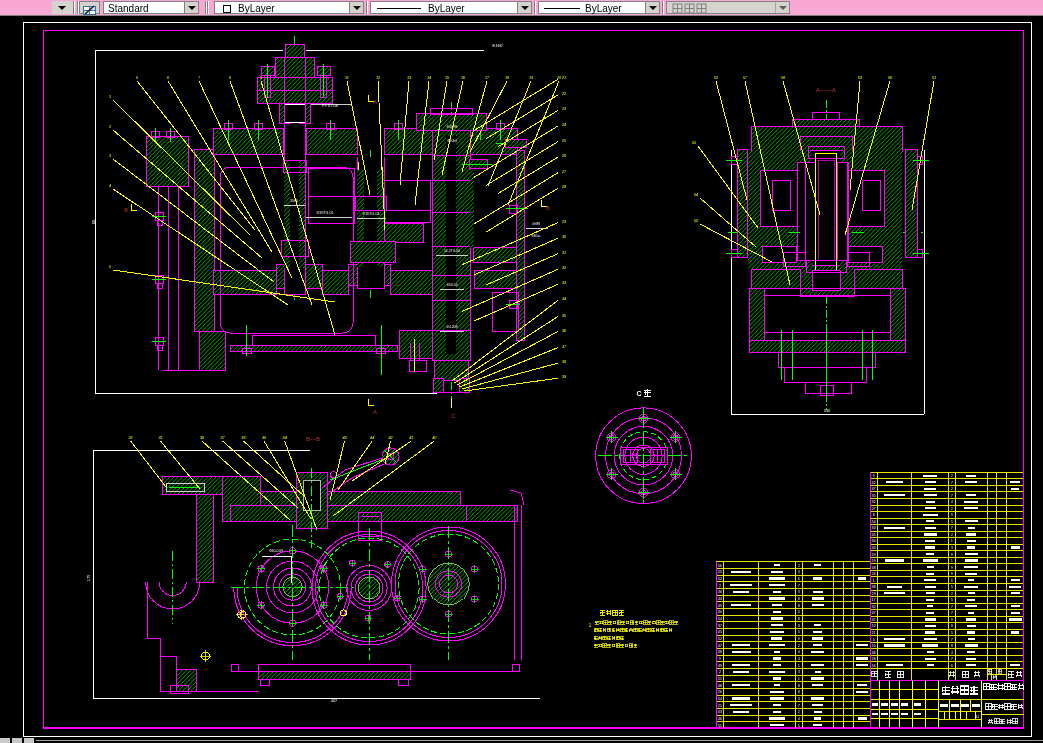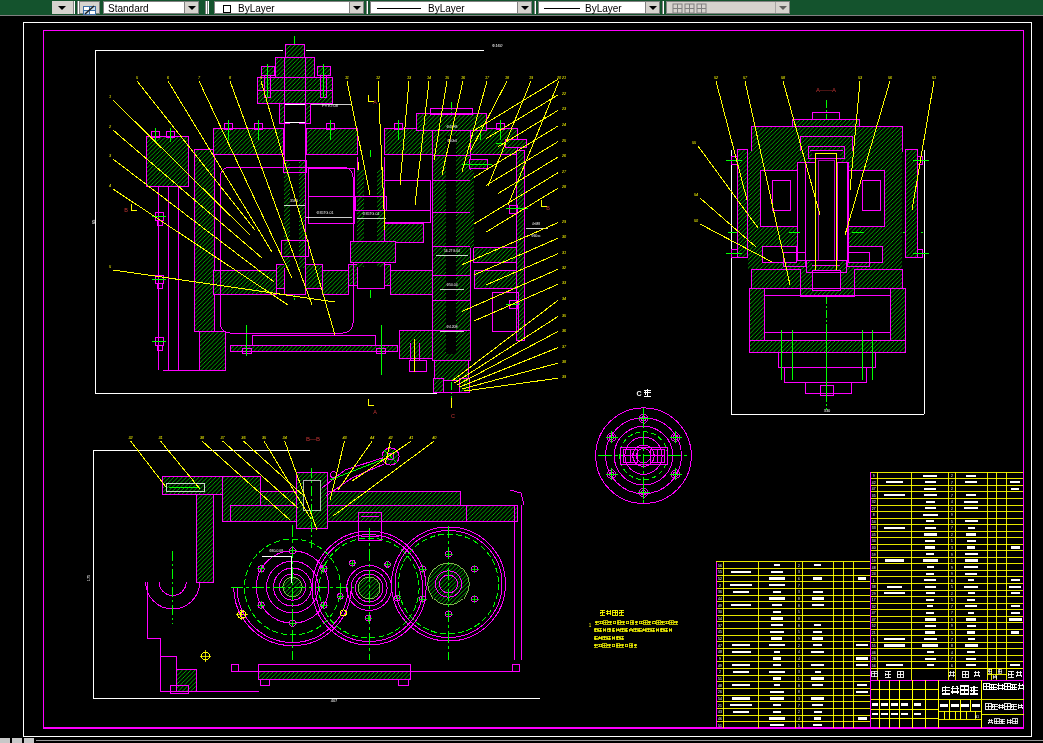--- a/index.html
+++ b/index.html
@@ -1,15 +1,15 @@
 <!DOCTYPE html>
 <html><head><meta charset="utf-8"><style>
 *{margin:0;padding:0;box-sizing:border-box}
 body{width:1043px;height:743px;background:#000;overflow:hidden;position:relative;font-family:"Liberation Sans",sans-serif}
-#tb{position:absolute;top:0;left:0;width:1043px;height:16px;background:#14532d;border-bottom:1px solid #808080;z-index:5}
+#tb{position:absolute;top:0;left:0;width:1043px;height:16px;background:#f9a8d4;border-bottom:1px solid #808080;z-index:5}
 .cb{position:absolute;top:1px;height:13px;background:#fff;border:1px solid #808080;font-size:10px;color:#000;font-family:"Liberation Sans",sans-serif}
 .cbt{position:absolute;top:1px;white-space:nowrap}
 .arw{position:absolute;top:0;right:0;width:14px;height:11px;background:#d6d3ce;border-left:1px solid #808080}
 .arw:after{content:"";position:absolute;left:3px;top:4px;border-left:4px solid transparent;border-right:4px solid transparent;border-top:4px solid #000}
 .sep{position:absolute;top:1px;width:2px;height:13px;border-left:1px solid #808080;border-right:1px solid #fff}
 </style></head><body>
 <div id="tb">
  <div style="position:absolute;left:52px;top:1px;width:21px;height:13px;background:#d6d3ce">
       <div style="position:absolute;left:6px;top:5px;border-left:4px solid transparent;border-right:4px solid transparent;border-top:4px solid #000"></div>
     </div>

